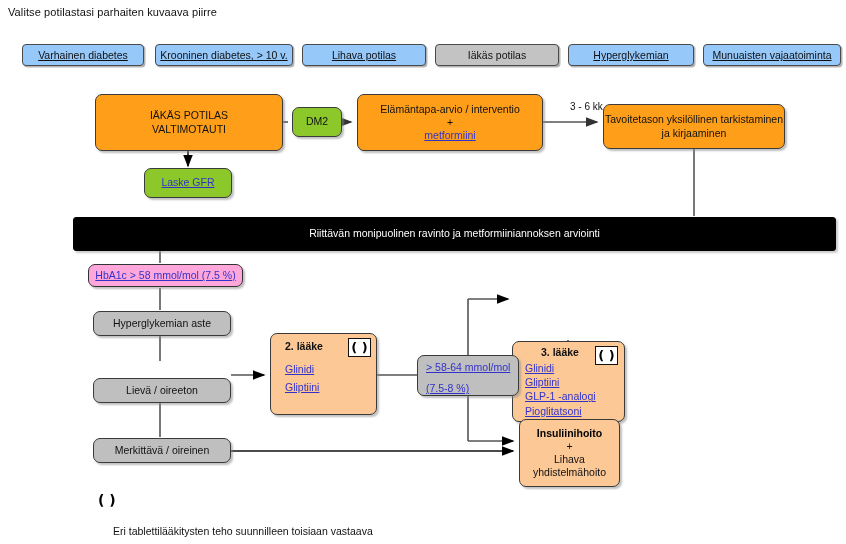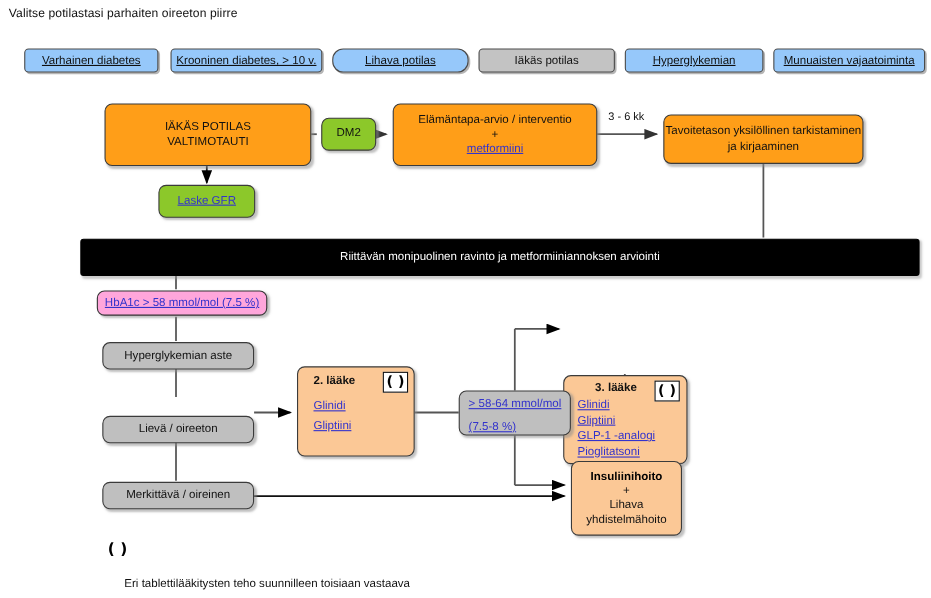--- a/index.html
+++ b/index.html
@@ -119,29 +119,29 @@
       <line x1="468" y1="441" x2="513" y2="441" marker-end="url(#ahb)"></line>
 
       <line x1="568" y1="340" x2="568" y2="355"></line>
 
       <line x1="568" y1="396" x2="568" y2="418" marker-end="url(#ahb)"></line>
 
       <line x1="231" y1="451" x2="513" y2="451" stroke="#111" marker-end="url(#ahb)"></line>
     </g>
   </svg>
 
-  <div class="abs prompt">Valitse potilastasi parhaiten oireeton piirre</div>
+  <div class="abs prompt">Valitse potilastasi parhaiten kuvaava piirre</div>
 
   <div class="abs topbtn" style="left:22px;top:44px;width:122px;">
     <span>Varhainen diabetes</span>
   </div>
   <div class="abs topbtn" style="left:155px;top:44px;width:138px;">
     <span>Krooninen diabetes, &gt; 10 v.</span>
   </div>
-  <div class="abs topbtn" style="left:302px;top:44px;width:124px;border-radius:10px;">
+  <div class="abs topbtn" style="left:302px;top:44px;width:124px;">
     <span>Lihava potilas</span>
   </div>
   <div class="abs topbtn active" style="left:435px;top:44px;width:124px;">
     <span>Iäkäs potilas</span>
   </div>
   <div class="abs topbtn" style="left:568px;top:44px;width:126px;">
     <span>Hyperglykemian</span>
   </div>
   <div class="abs topbtn" style="left:703px;top:44px;width:138px;">
     <span>Munuaisten vajaatoiminta</span>
@@ -155,21 +155,21 @@
   <div class="abs node green" style="left:292px;top:107px;width:50px;height:30px;">
     <div class="plain">DM2</div>
   </div>
 
   <div class="abs node orange" style="left:357px;top:94px;width:186px;height:57px;">
     <div class="plain">Elämäntapa-arvio / interventio</div>
     <div class="plain">+</div>
     <div class="link">metformiini</div>
   </div>
 
-  <div class="abs edgelabel" style="left:553px;top:101px;">3 - 6 kk</div>
+  <div class="abs edgelabel" style="left:570px;top:101px;">3 - 6 kk</div>
 
   <div class="abs node orange" style="left:603px;top:104px;width:182px;height:45px;">
     <div class="plain">Tavoitetason yksilöllinen tarkistaminen</div>
     <div class="plain">ja kirjaaminen</div>
   </div>
 
   <div class="abs node green" style="left:144px;top:168px;width:88px;height:30px;">
     <div class="link">Laske GFR</div>
   </div>
 

